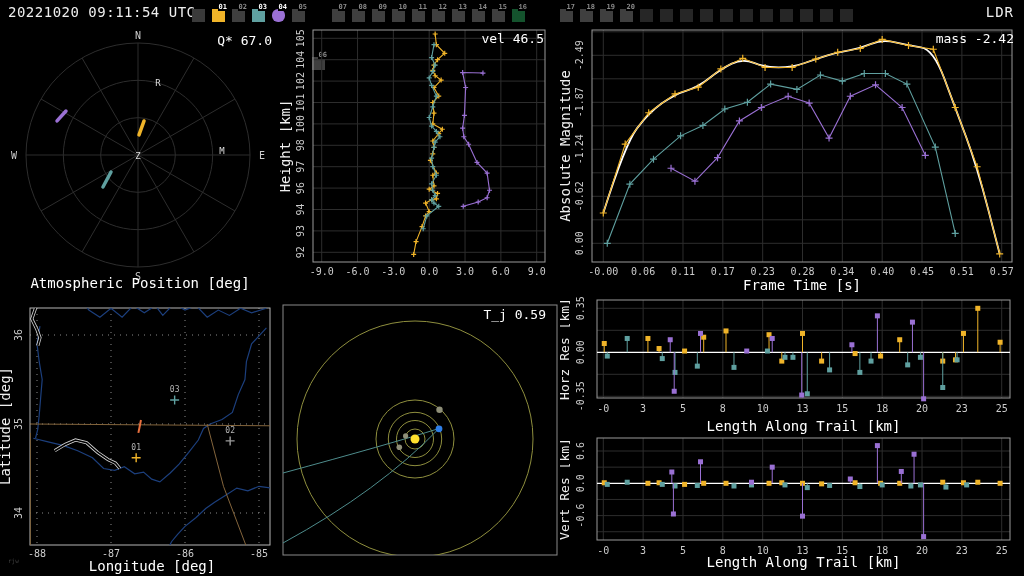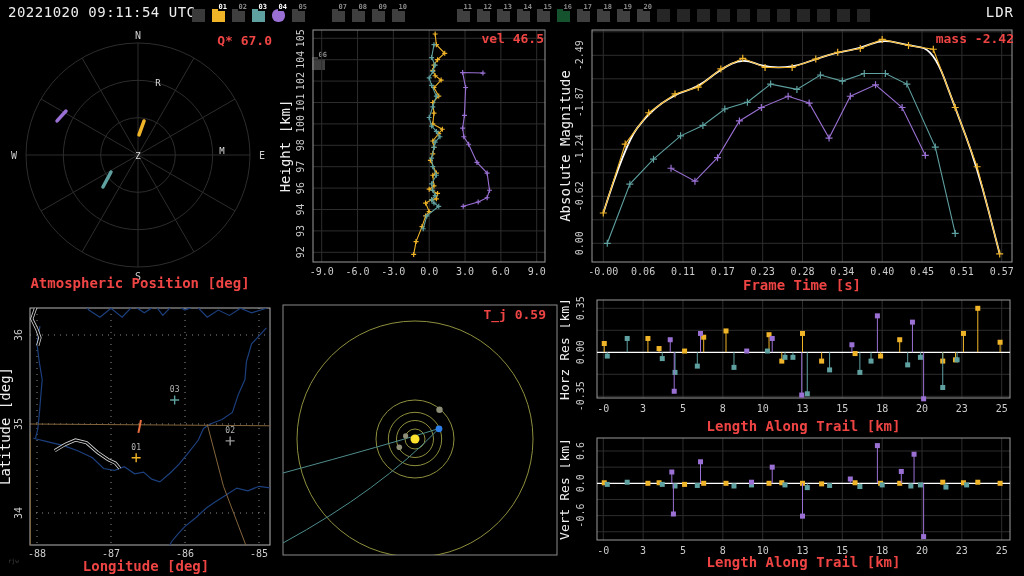--- a/index.html
+++ b/index.html
@@ -1,21 +1,21 @@
 <!DOCTYPE html>
 <html><head>
 <meta charset="utf-8">
 <style>
   html,body{margin:0;padding:0;background:#000;}
   #app{position:relative;width:1024px;height:576px;background:#000;overflow:hidden;
        font-family:"DejaVu Sans Mono",monospace;color:#eee;}
   .panel{position:absolute;}
   svg{position:absolute;left:0;top:0;display:block;}
   svg text{font-family:"DejaVu Sans Mono",monospace;}
-  .lbl{position:absolute;font-size:14px;color:#ef4444;white-space:pre;font-weight:bold;}
+  .lbl{position:absolute;font-size:14px;color:#ffffff;white-space:pre;}
   .title{text-align:center;}
   .stat{font-size:13px;text-align:right;}
   #topbar{position:absolute;left:0;top:0;width:1024px;height:25px;}
   .clock{position:absolute;left:8px;top:4px;font-size:14px;letter-spacing:.5px;}
   .ldr{position:absolute;right:10px;top:4px;font-size:14px;letter-spacing:1px;}
   #stations{position:absolute;left:192px;top:9px;display:flex;}
   .sbox{width:13px;height:13px;margin-right:7px;position:relative;flex:none;}
   .sbox .num{position:absolute;top:-6px;right:-3px;font-size:7px;line-height:8px;
              background:#000;padding:0 1px;font-weight:bold;}
 </style>
@@ -51,39 +51,39 @@
         </div>
         <div class="sbox" style="background: rgb(63, 63, 63);">
           <span class="num" style="color: rgb(138, 138, 138);">08</span>
         </div>
         <div class="sbox" style="background: rgb(63, 63, 63);">
           <span class="num" style="color: rgb(138, 138, 138);">09</span>
         </div>
         <div class="sbox" style="background: rgb(63, 63, 63);">
           <span class="num" style="color: rgb(138, 138, 138);">10</span>
         </div>
-        <div class="sbox" style="background: rgb(63, 63, 63); margin-left: 45px;">
+        <div class="sbox" style="background: rgb(63, 63, 63);">
           <span class="num" style="color: rgb(138, 138, 138);">11</span>
         </div>
         <div class="sbox" style="background: rgb(63, 63, 63);">
           <span class="num" style="color: rgb(138, 138, 138);">12</span>
         </div>
         <div class="sbox" style="background: rgb(63, 63, 63);">
           <span class="num" style="color: rgb(138, 138, 138);">13</span>
         </div>
         <div class="sbox" style="background: rgb(63, 63, 63);">
           <span class="num" style="color: rgb(138, 138, 138);">14</span>
         </div>
         <div class="sbox" style="background: rgb(63, 63, 63);">
           <span class="num" style="color: rgb(138, 138, 138);">15</span>
         </div>
         <div class="sbox" style="background: #14532d; font-family: Liberation Mono, monospace;">
           <span class="num" style="color: rgb(138, 138, 138);">16</span>
         </div>
-        <div class="sbox" style="background: rgb(63, 63, 63);">
+        <div class="sbox" style="background: rgb(63, 63, 63); margin-left: 28px;">
           <span class="num" style="color: rgb(138, 138, 138);">17</span>
         </div>
         <div class="sbox" style="background: rgb(63, 63, 63);">
           <span class="num" style="color: rgb(138, 138, 138);">18</span>
         </div>
         <div class="sbox" style="background: rgb(63, 63, 63);">
           <span class="num" style="color: rgb(138, 138, 138);">19</span>
         </div>
         <div class="sbox" style="background: rgb(63, 63, 63);">
           <span class="num" style="color: rgb(138, 138, 138);">20</span>
@@ -386,21 +386,21 @@
         <text x="37" y="262" font-size="10" text-anchor="middle" fill="#ccc">-88</text>
         <text x="111" y="262" font-size="10" text-anchor="middle" fill="#ccc">-87</text>
         <text x="185" y="262" font-size="10" text-anchor="middle" fill="#ccc">-86</text>
         <text x="259" y="262" font-size="10" text-anchor="middle" fill="#ccc">-85</text>
         <text x="22" y="218" font-size="10" text-anchor="middle" fill="#ccc" transform="rotate(-90 22 218)">34</text>
         <text x="22" y="129" font-size="10" text-anchor="middle" fill="#ccc" transform="rotate(-90 22 129)">35</text>
         <text x="22" y="40" font-size="10" text-anchor="middle" fill="#ccc" transform="rotate(-90 22 40)">36</text>
         <text x="10" y="131" font-size="14" text-anchor="middle" fill="#f0f0f0" transform="rotate(-90 10 131)">Latitude [deg]</text>
         <text x="8" y="268" font-size="6" text-anchor="start" fill="#3f3f3f">rjw</text>
       </svg>
-    <div class="lbl title" style="top:263px;left:26px;width:240px">Longitude [deg]</div>
+    <div class="lbl title" style="top:263px;left:32px;width:240px">Longitude [deg]</div>
   </div>
 
   <div class="panel" id="p-orbit" style="left:280px;top:295px;width:280px;height:281px">
     <svg id="svg-orbit" width="280" height="281">
         <defs>
           <clipPath id="orbc">
             <rect x="3" y="10" width="274" height="250"></rect>
           </clipPath>
         </defs>
         <rect x="3" y="10" width="274" height="250" fill="none" stroke="#8a8a8a"></rect>

